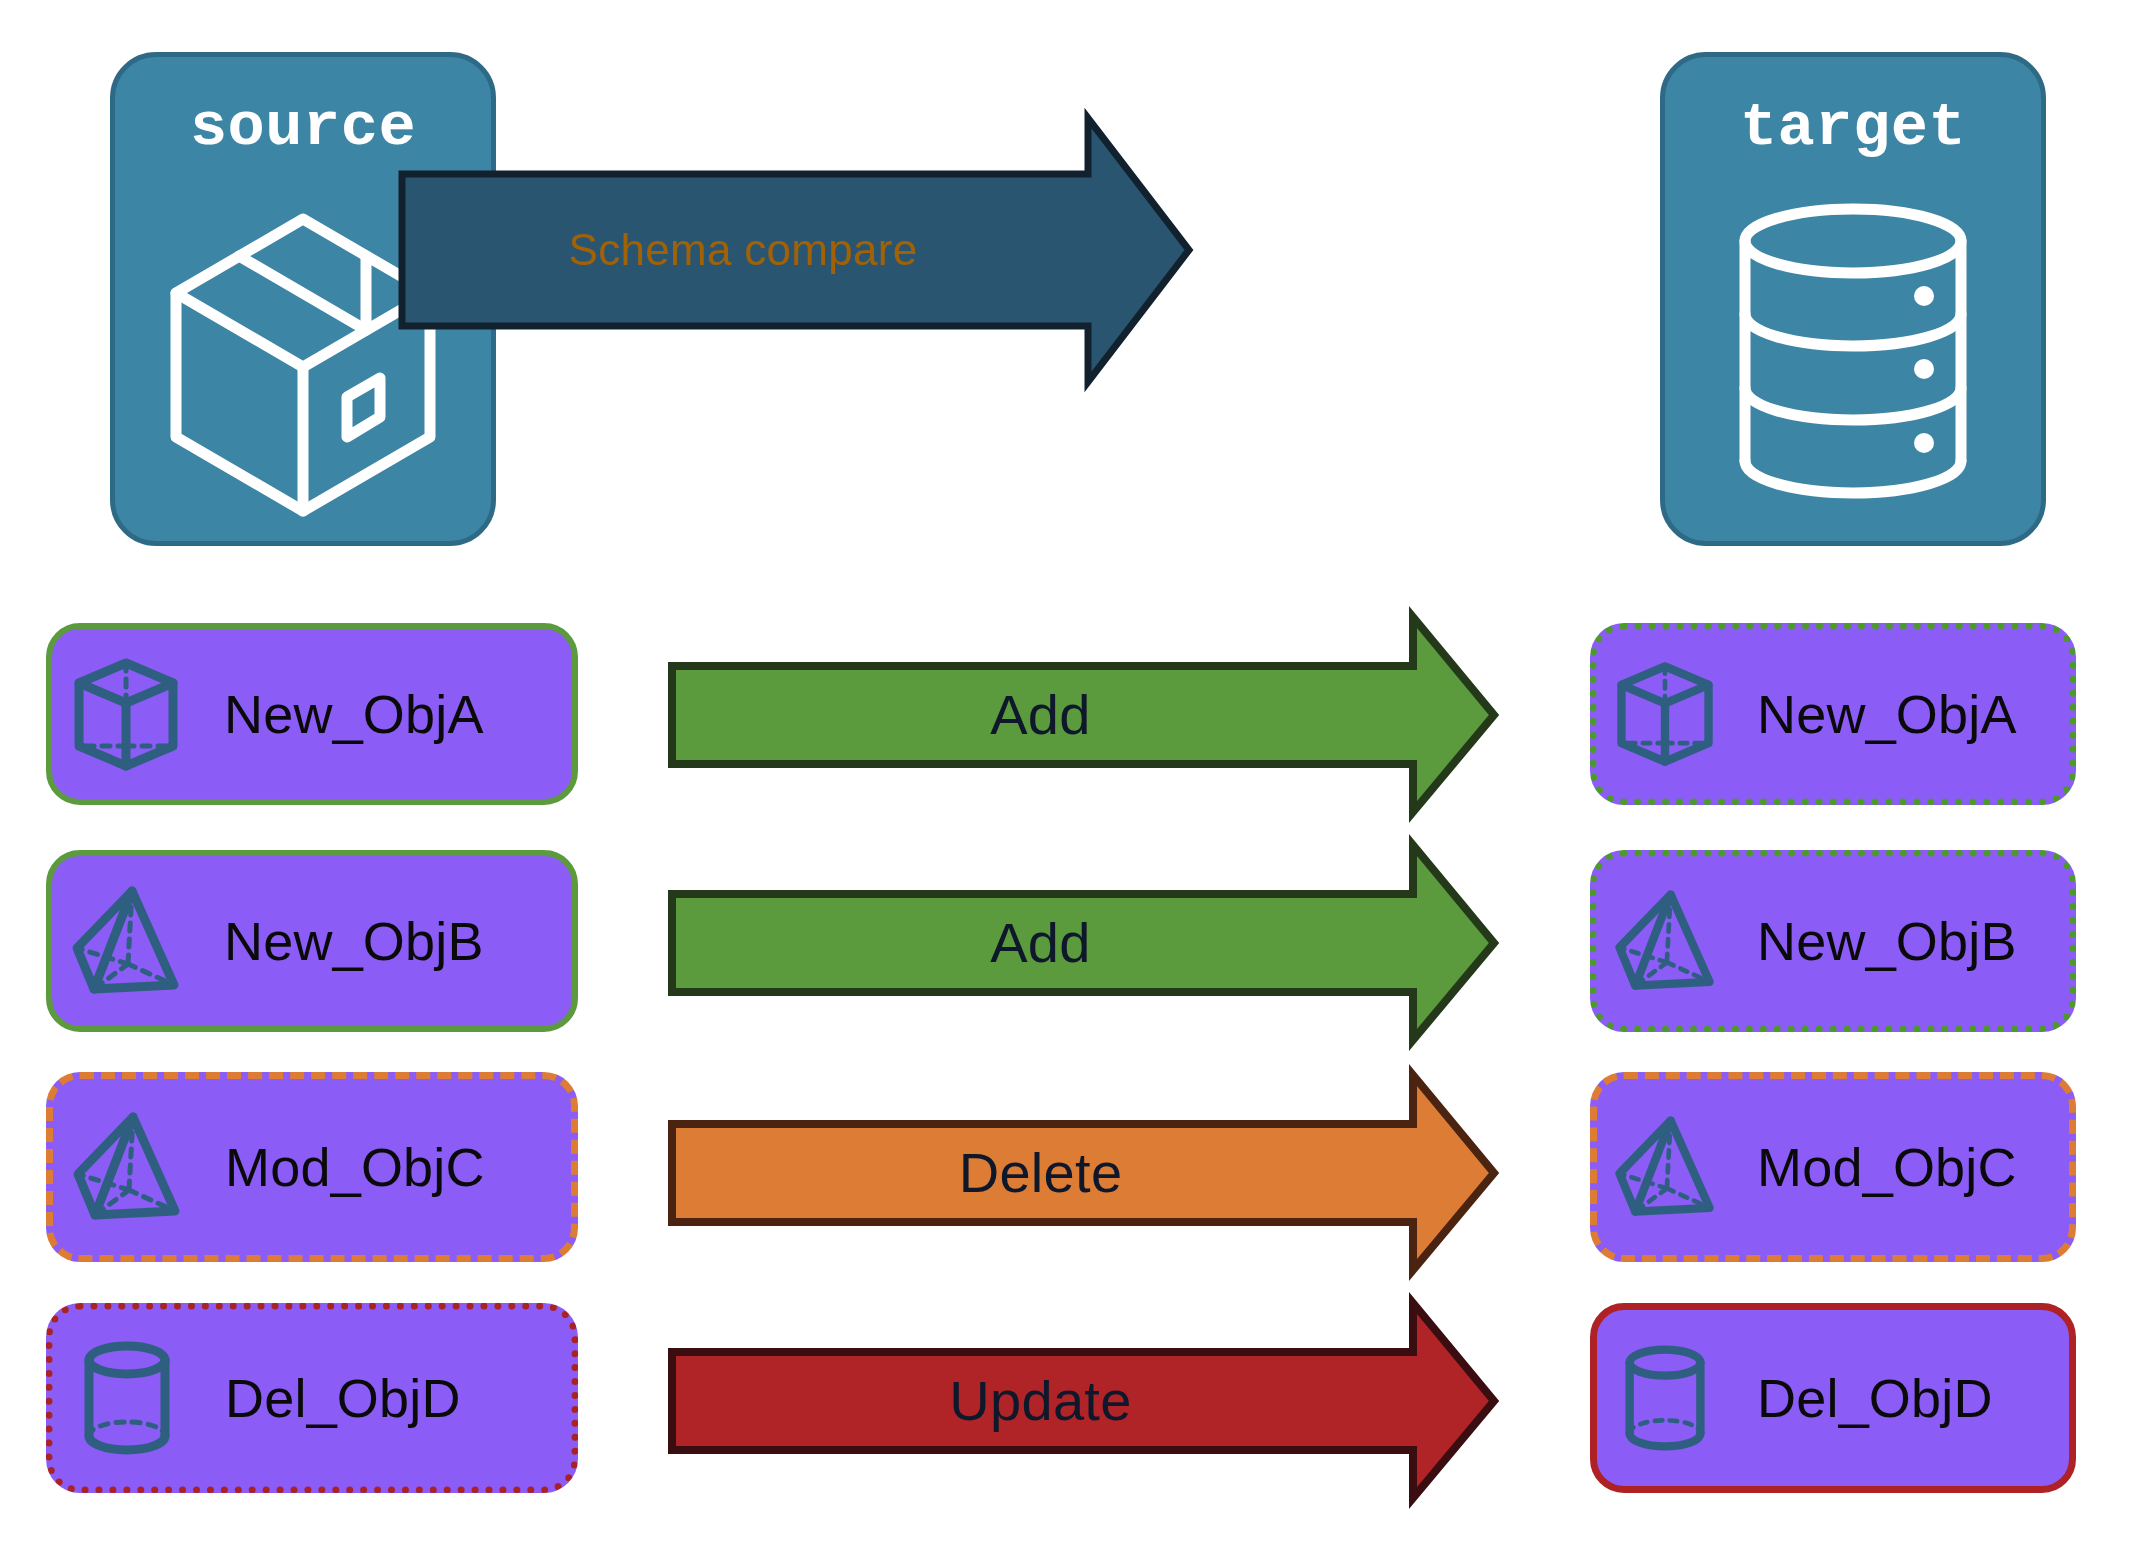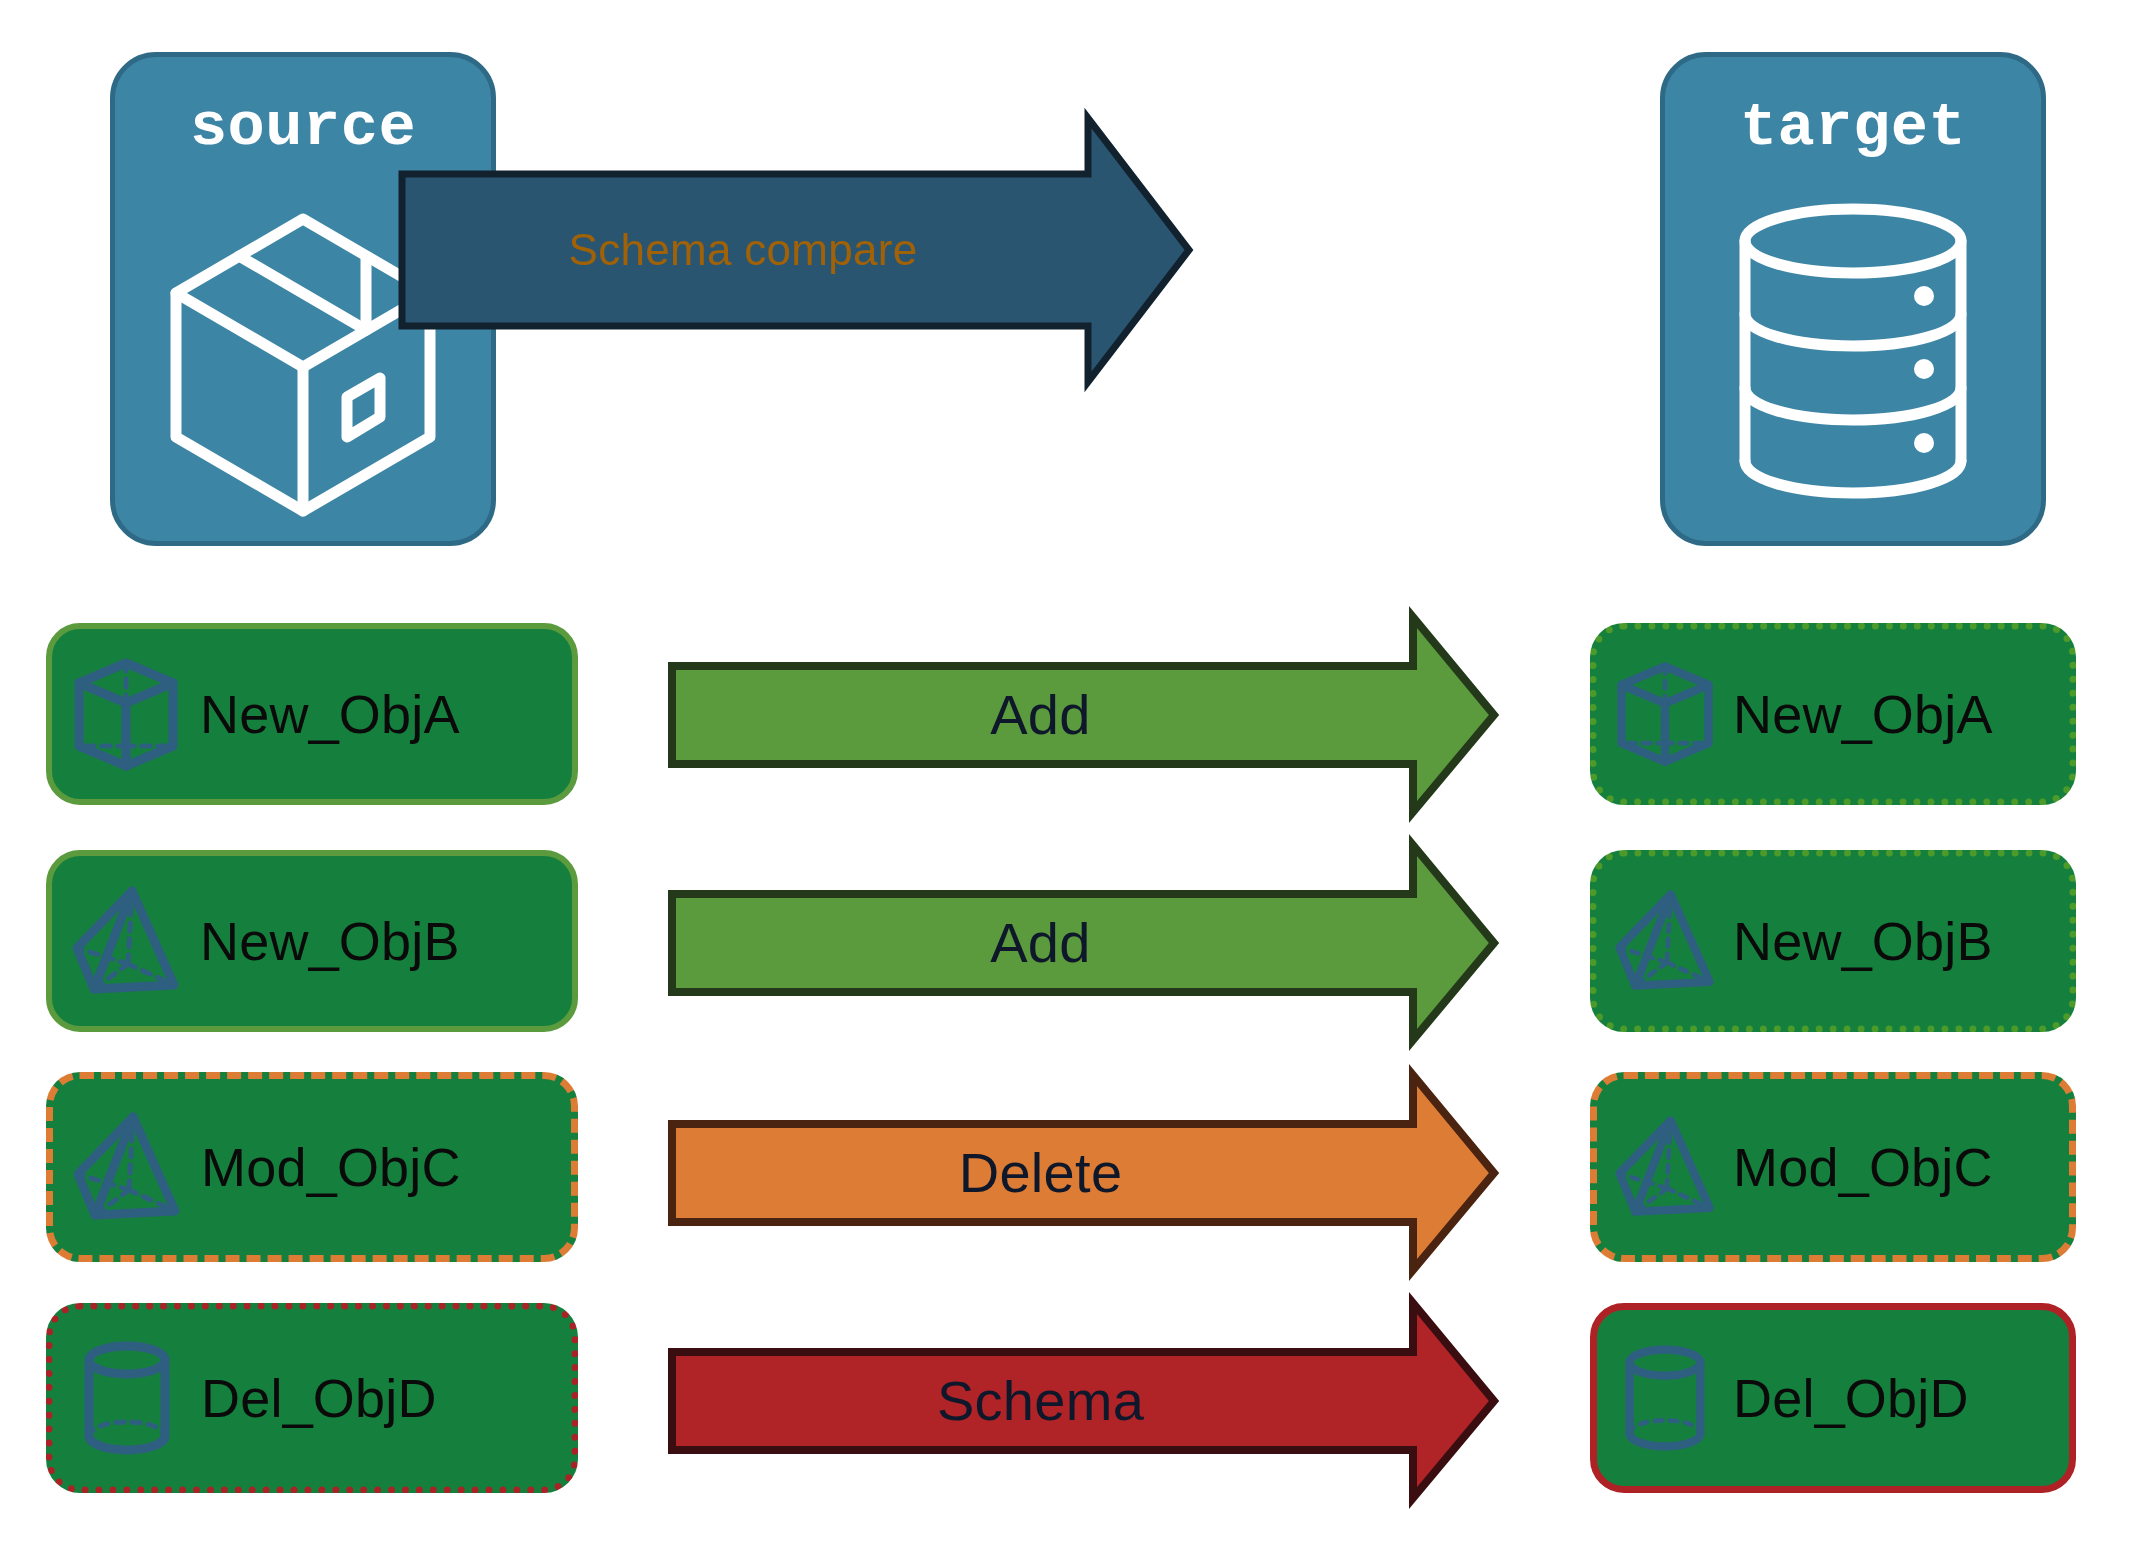--- a/index.html
+++ b/index.html
@@ -23,22 +23,22 @@
   
   .big-arrow{position:absolute;left:398px;top:170px;width:795px;height:160px;}
   .big-arrow .lbl{
     position:absolute;left:0;top:0;width:690px;height:160px;
     display:flex;align-items:center;justify-content:center;
     color:#a16207;font-size:44px;letter-spacing:.3px;
   }
 
   
   .obj-card{
-    position:absolute;height:182px;box-sizing:border-box;background:#15803d;
-    border-radius:34px;display:flex;align-items:center;
+    position:absolute;height:182px;box-sizing:border-box;background:#8b5cf6;
+    border-radius:34px;display:flex;align-items:center;gap:24px;
   }
   .obj-card .oc-icon{width:150px;display:flex;align-items:center;justify-content:center;flex:none;}
   .obj-card .oc-label{
     font-size:54px;color:#0a0a0a;white-space:nowrap;letter-spacing:.2px;
   }
   .left-card{left:46px;width:532px;}
   .right-card{left:1590px;width:486px;}
   .left-card .oc-icon{width:148px;}
   .right-card .oc-icon{width:136px;}
 
@@ -247,21 +247,21 @@
         <path d="M7 96 A38 14 0 0 1 83 96" fill="none" stroke="#2E5F80" stroke-width="5" stroke-dasharray="8 8" stroke-linecap="round"></path>
       </svg>
     </div>
     <div class="oc-label">Del_ObjD</div>
   </div>
 
   <div class="act-arrow" style="top:1298px;">
     <svg width="830" height="205" viewBox="0 0 830 205">
       <path d="M4 54 L745 54 L745 5 L826 103 L745 200 L745 152 L4 152 Z" fill="#B02428" stroke="#3A0E10" stroke-width="8" stroke-linejoin="miter"></path>
     </svg>
-    <div class="lbl">Schema</div>
+    <div class="lbl">Update</div>
   </div>
 
   <div class="obj-card right-card b-solid-red" style="top:1303px;height:190px;">
     <div class="oc-icon">
       <svg width="84" height="108" viewBox="0 0 90 116">
         <g fill="none" stroke="#2E5F80" stroke-width="9" stroke-linejoin="round" stroke-linecap="round">
           <ellipse cx="45" cy="20" rx="38" ry="14"></ellipse>
           <path d="M7 20 L7 96"></path>
           <path d="M83 20 L83 96"></path>
           <path d="M7 96 A38 14 0 0 0 83 96"></path>

